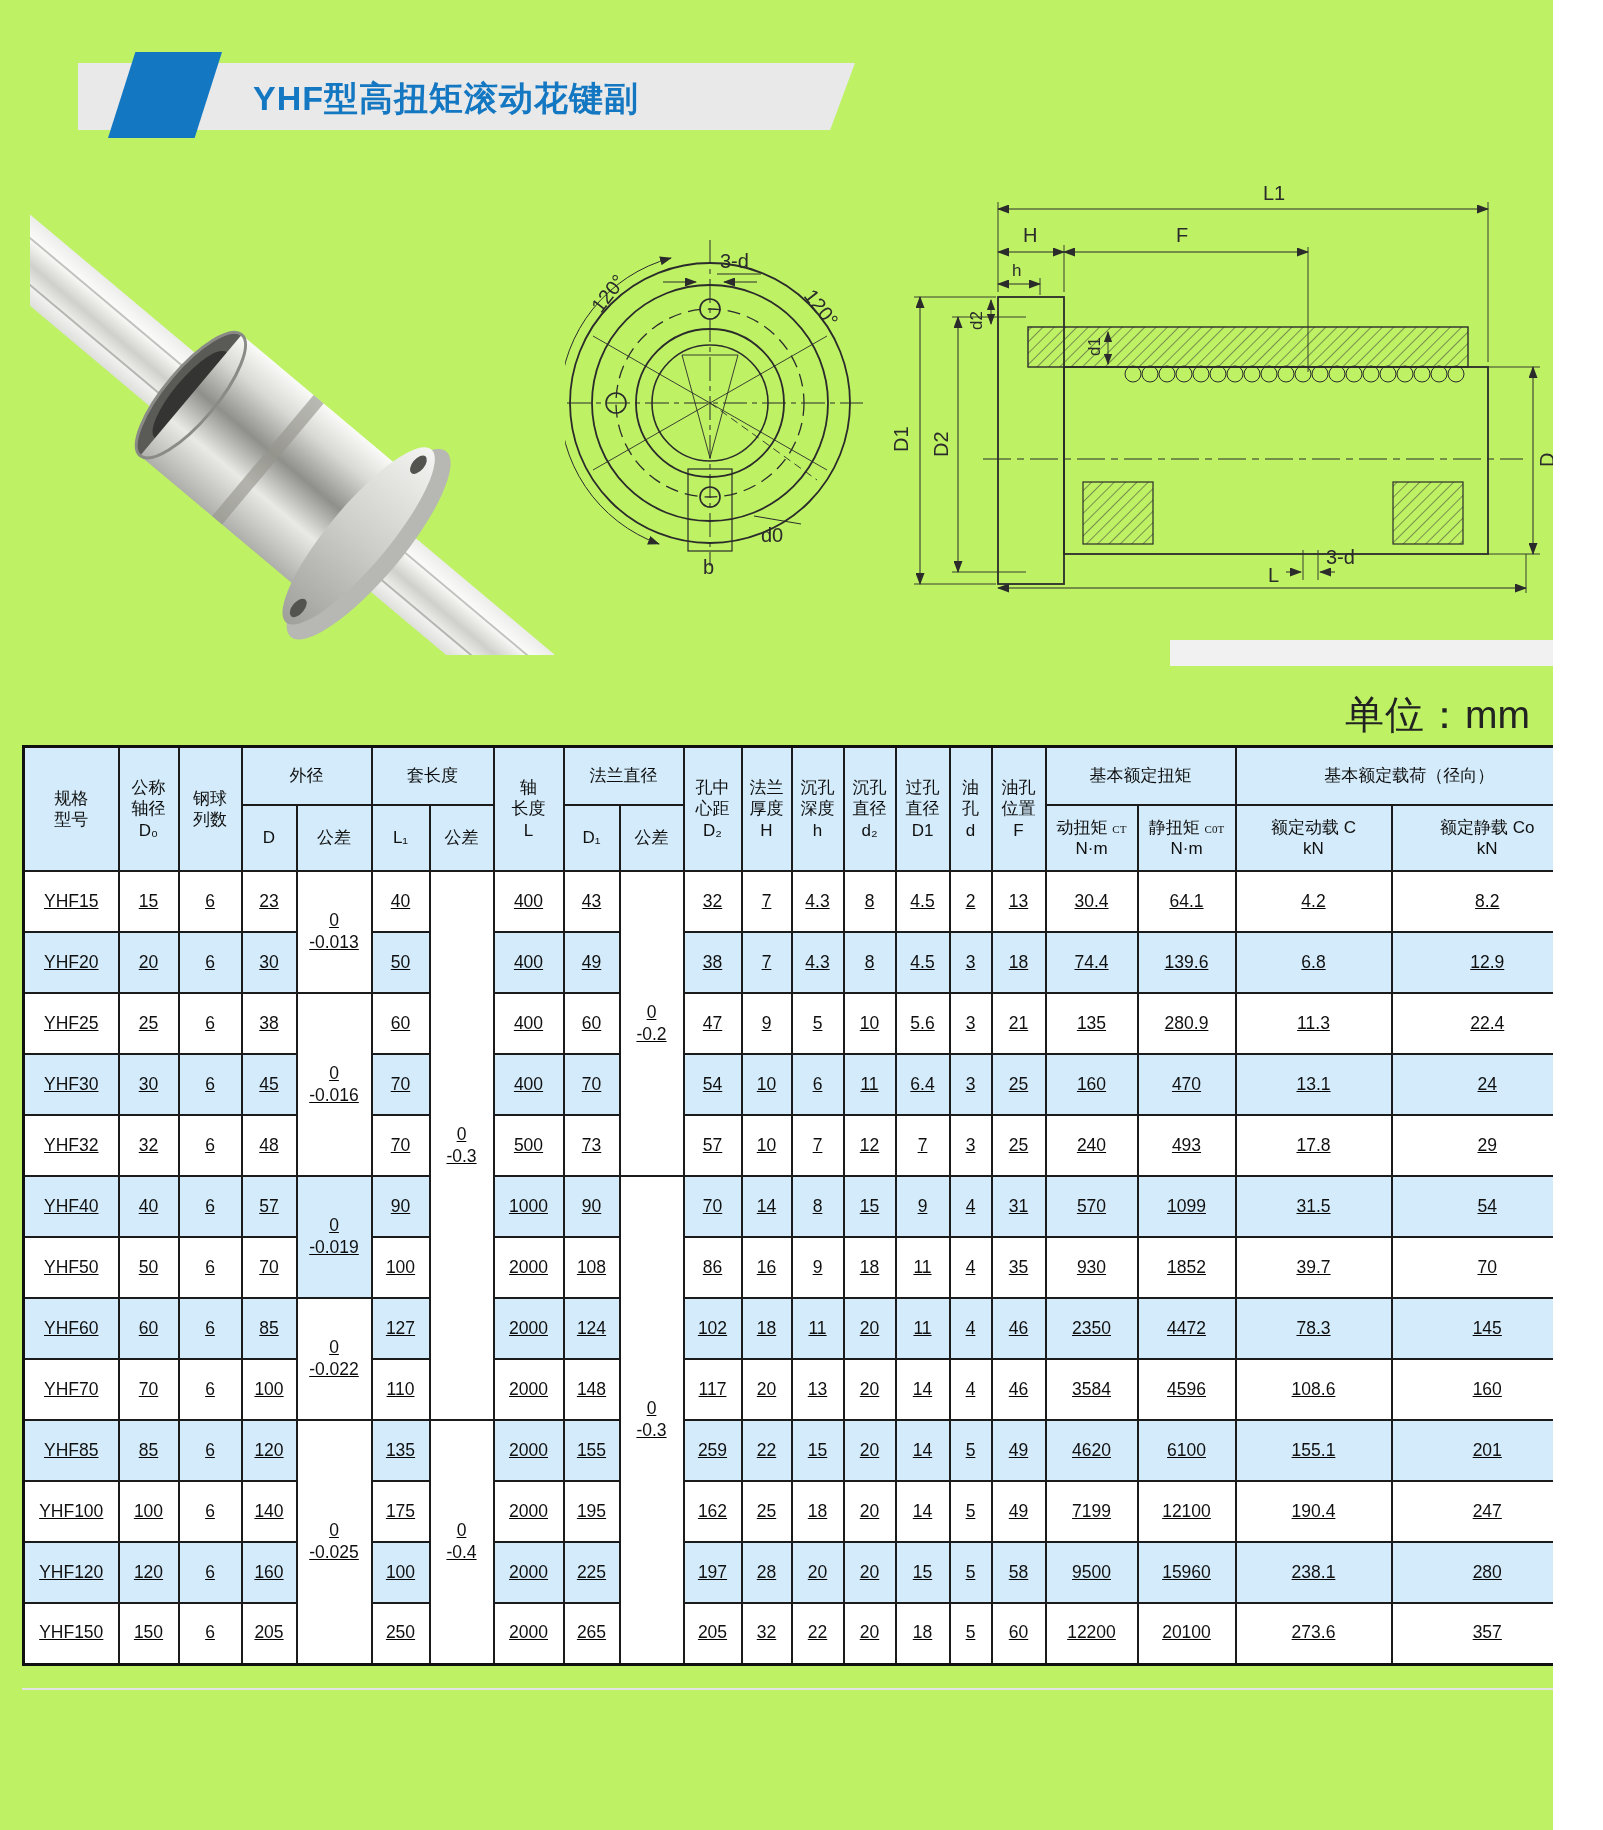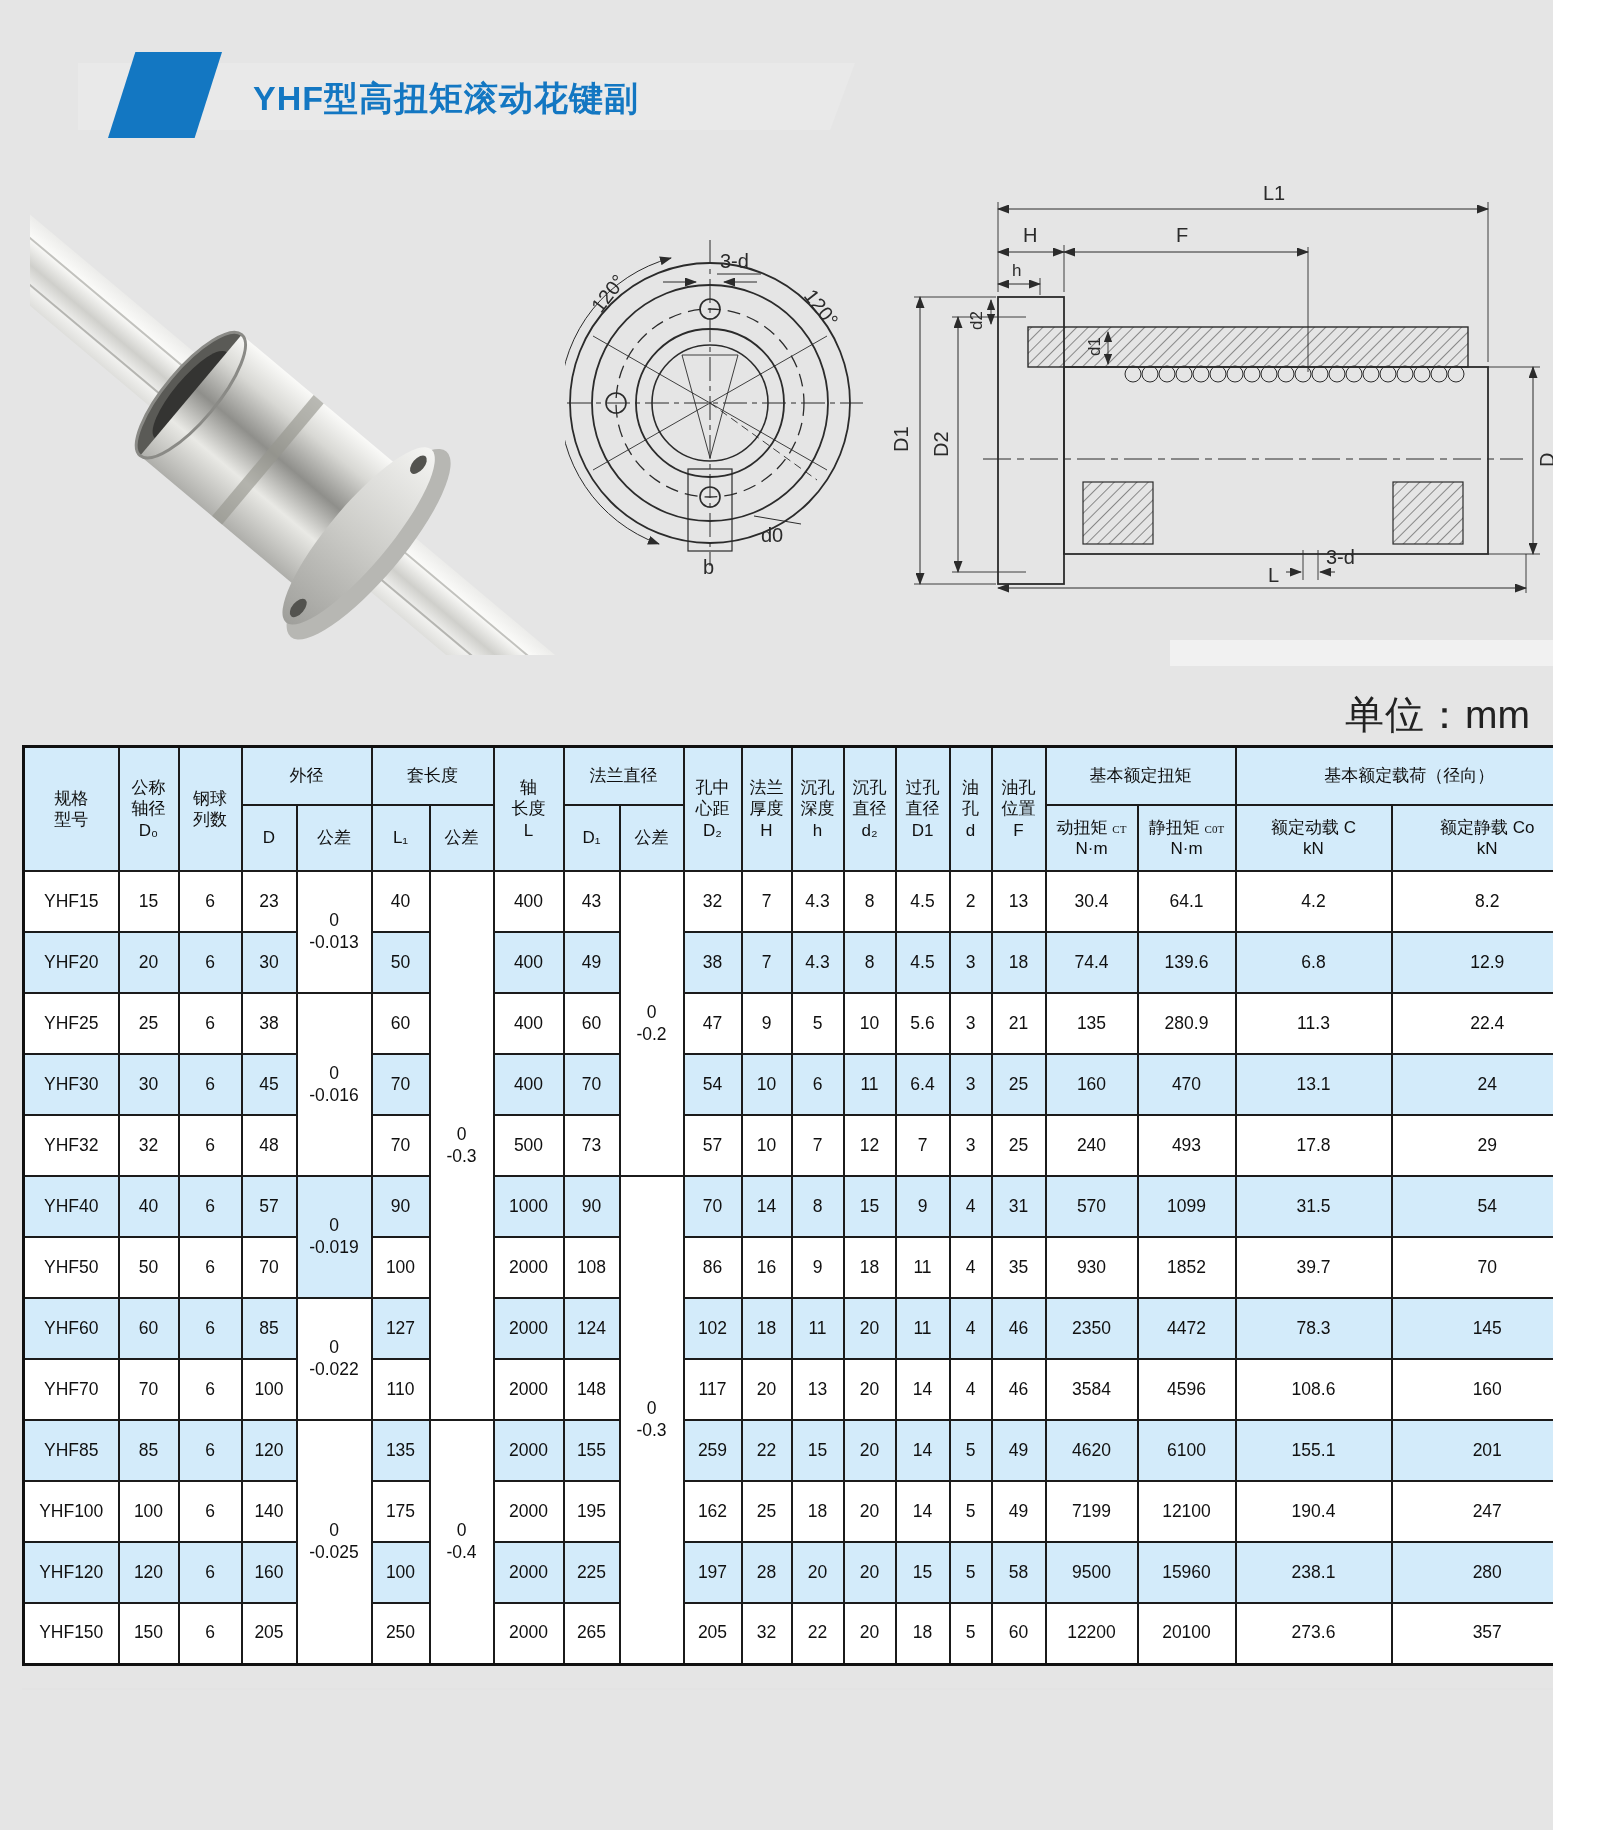--- a/index.html
+++ b/index.html
@@ -1,17 +1,17 @@
 <!DOCTYPE html>
 <html><head>
 <meta charset="utf-8">
 <style>
   html,body{margin:0;padding:0;background:#ffffff;}
   body{font-family:"Liberation Sans","DejaVu Sans",sans-serif;}
-  #page{position:relative;width:1553px;height:1830px;background:#e5e5e5;overflow:hidden;}
+  #page{position:relative;width:1553px;height:1830px;background:#bef264;overflow:hidden;}
 
   
   #band{position:absolute;left:78px;top:63px;width:777px;height:67px;background:#e9e9e9;
         clip-path:polygon(0 0,100% 0,96.8% 100%,0 100%);}
   #blueslash{position:absolute;left:108px;top:52px;width:114px;height:86px;background:#1377c2;
         clip-path:polygon(24% 0,100% 0,76% 100%,0 100%);}
   #title{position:absolute;left:253px;top:76px;font-size:34px;font-weight:bold;color:#1377c2;letter-spacing:1px;}
 
   
   .fig{position:absolute;}
@@ -28,21 +28,21 @@
 
   
   #spec-table{position:absolute;left:22px;top:745px;width:1560px;border-collapse:collapse;
               table-layout:fixed;border:3px solid #111;}
   #spec-table th,#spec-table td{border:2px solid #1b1b1b;text-align:center;vertical-align:middle;
               white-space:pre-line;padding:1px 1px;color:#101010;line-height:1.25;}
   #spec-table th{font-weight:normal;background:#d3ebfa;font-size:17px;}
   #spec-table td{font-size:17.5px;}
   #spec-table thead tr.h1 th{height:54px;}
   #spec-table thead tr.h2 th{height:62px;}
-  #spec-table tbody tr{height:61px;}
+  #spec-table tbody tr{height:61px;text-decoration:underline;}
   .t-white{background:#ffffff;}
   .t-blue{background:#d3ebfa;}
   .sm{font-size:11px;font-family:Liberation Serif, serif;}
 </style>
 </head>
 <body>
 
 <div id="page">
 
   <div id="band"></div>

